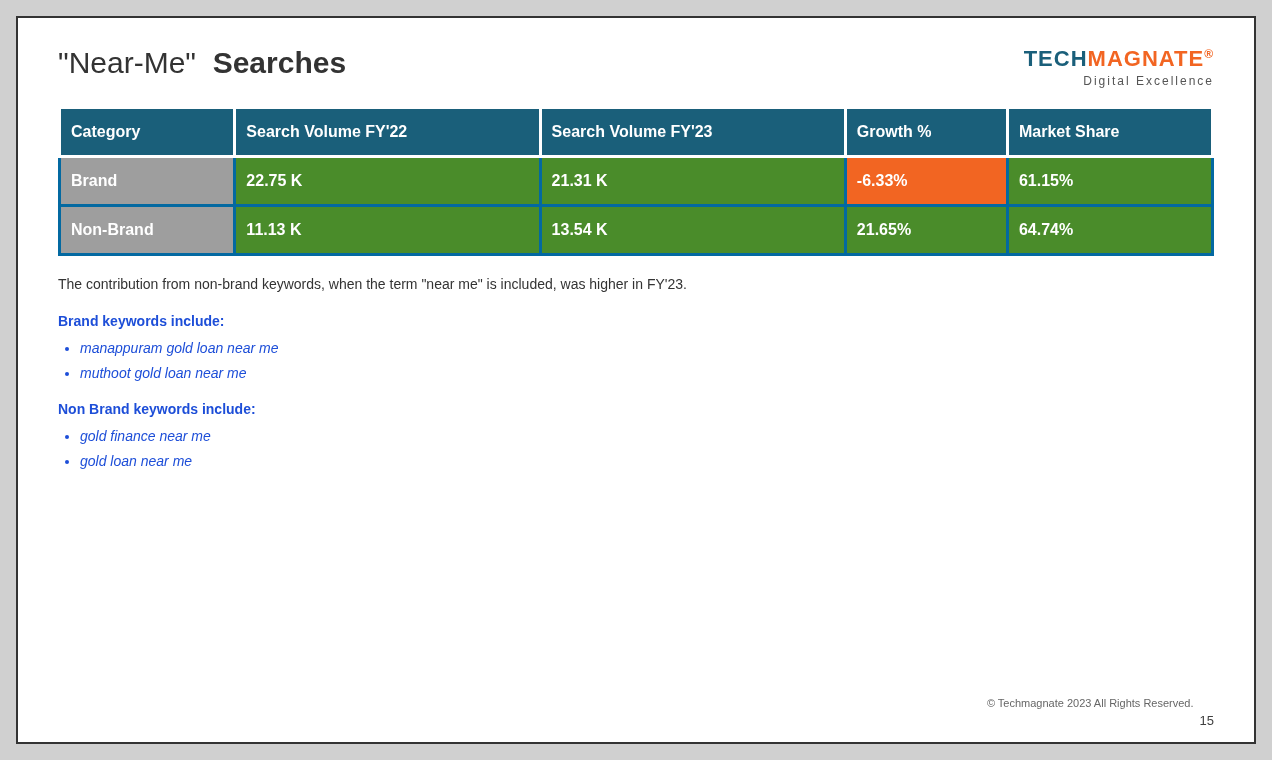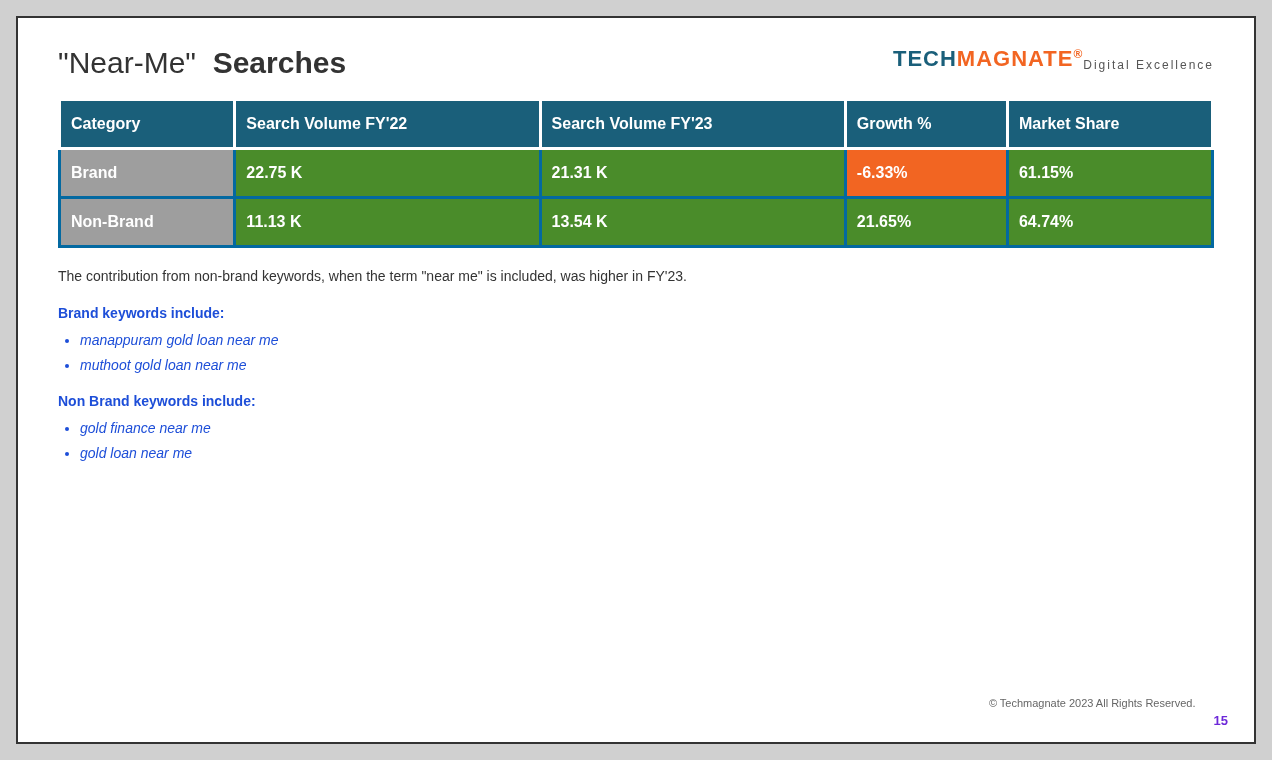--- a/index.html
+++ b/index.html
@@ -37,21 +37,21 @@
       color: #333;
       font-weight: 400;
     }
 
     .page-title strong {
       font-weight: 900;
     }
 
     .logo-area {
       display: flex;
-      flex-direction: row;
+      flex-direction: column;
       align-items: flex-end;
       text-align: right;
     }
 
     .logo-text {
       font-size: 22px;
       font-weight: 900;
       letter-spacing: 1px;
     }
 
@@ -149,32 +149,32 @@
     }
 
     .keywords-section ul li {
       font-style: italic;
       list-style-type: disc;
     }
 
     .footer {
       position: absolute;
       bottom: 14px;
-      right: 26px;
+      right: 40px;
       font-size: 11px;
       color: #666;
       display: flex;
       align-items: center;
-      gap: 18px;
+      gap: 6px;
     }
 
     .footer-page {
       font-size: 13px;
-      font-weight: 700;
-      color: #6d28d9;
+      font-weight: 400;
+      color: #404040;
       margin-top: 36px;
     }
   </style>
 </head>
 <body>
 
 <div class="slide">
 
   <div class="header-row">
     <h1 class="page-title">

